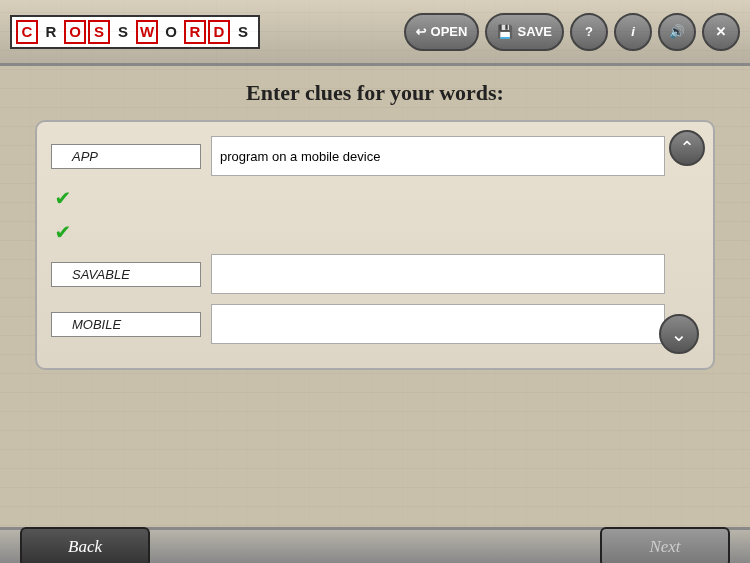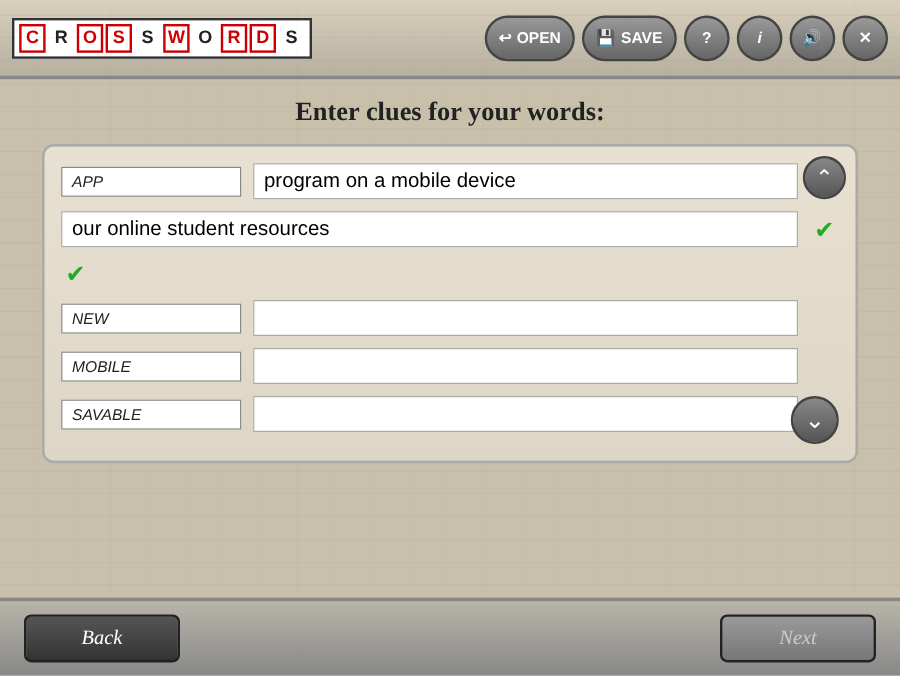--- a/index.html
+++ b/index.html
@@ -131,31 +131,31 @@
     }
 
     .word-label {
       width: 150px;
       min-width: 150px;
       font-style: italic;
       font-size: 13px;
       color: #222;
       background: white;
       border: 1.5px solid #888;
-      padding: 4px 8px;
+      padding: 4px 20px;
       font-family: Arial, sans-serif;
     }
 
     .clue-input {
       flex: 1;
-      height: 30px;
+      height: 40px;
       border: 1.5px solid #aaa;
       background: white;
       padding: 0 8px;
-      font-size: 17px;
+      font-size: 13px;
       font-family: Arial, sans-serif;
       outline: none;
     }
 
     .check-icon {
       width: 24px;
       height: 24px;
       display: flex;
       align-items: center;
       justify-content: center;
@@ -198,21 +198,21 @@
       color: white;
       font-size: 20px;
     }
 
     
     .footer {
       position: absolute;
       bottom: 0;
       left: 0;
       right: 0;
-      height: 65px;
+      height: 36px;
       background: linear-gradient(180deg, #aaa8 0%, #888 100%);
       border-top: 3px solid #888;
       display: flex;
       align-items: center;
       justify-content: space-between;
       padding: 0 20px;
     }
 
     .footer-btn {
       background: linear-gradient(180deg, #555 0%, #333 100%);
@@ -284,38 +284,32 @@
       <span>⌃</span>
     </div>
 
     <div id="clue-rows-container">
         <div class="clue-row">
           <div class="word-label">APP</div>
           <input type="text" class="clue-input" value="program on a mobile device" style="">
           <div class="check-icon">✔</div>
         </div>
         <div class="clue-row">
-          <input type="text" class="clue-input" value="our online student resources" style="">
           <div class="check-icon">✔</div>
         </div>
         <div class="clue-row">
           <div class="check-icon">✔</div>
         </div>
         <div class="clue-row">
-          <div class="word-label">NEW</div>
+          <div class="word-label">SAVABLE</div>
           <input type="text" class="clue-input" style="">
           <div style="width: 24px;"></div>
         </div>
         <div class="clue-row">
           <div class="word-label">MOBILE</div>
-          <input type="text" class="clue-input" style="">
-          <div style="width: 24px;"></div>
-        </div>
-        <div class="clue-row">
-          <div class="word-label">SAVABLE</div>
           <input type="text" class="clue-input" style="">
           <div style="width: 24px;"></div>
         </div>
       </div>
 
     <div class="scroll-down-btn">
       <span>⌄</span>
     </div>
   </div>
 </div>

